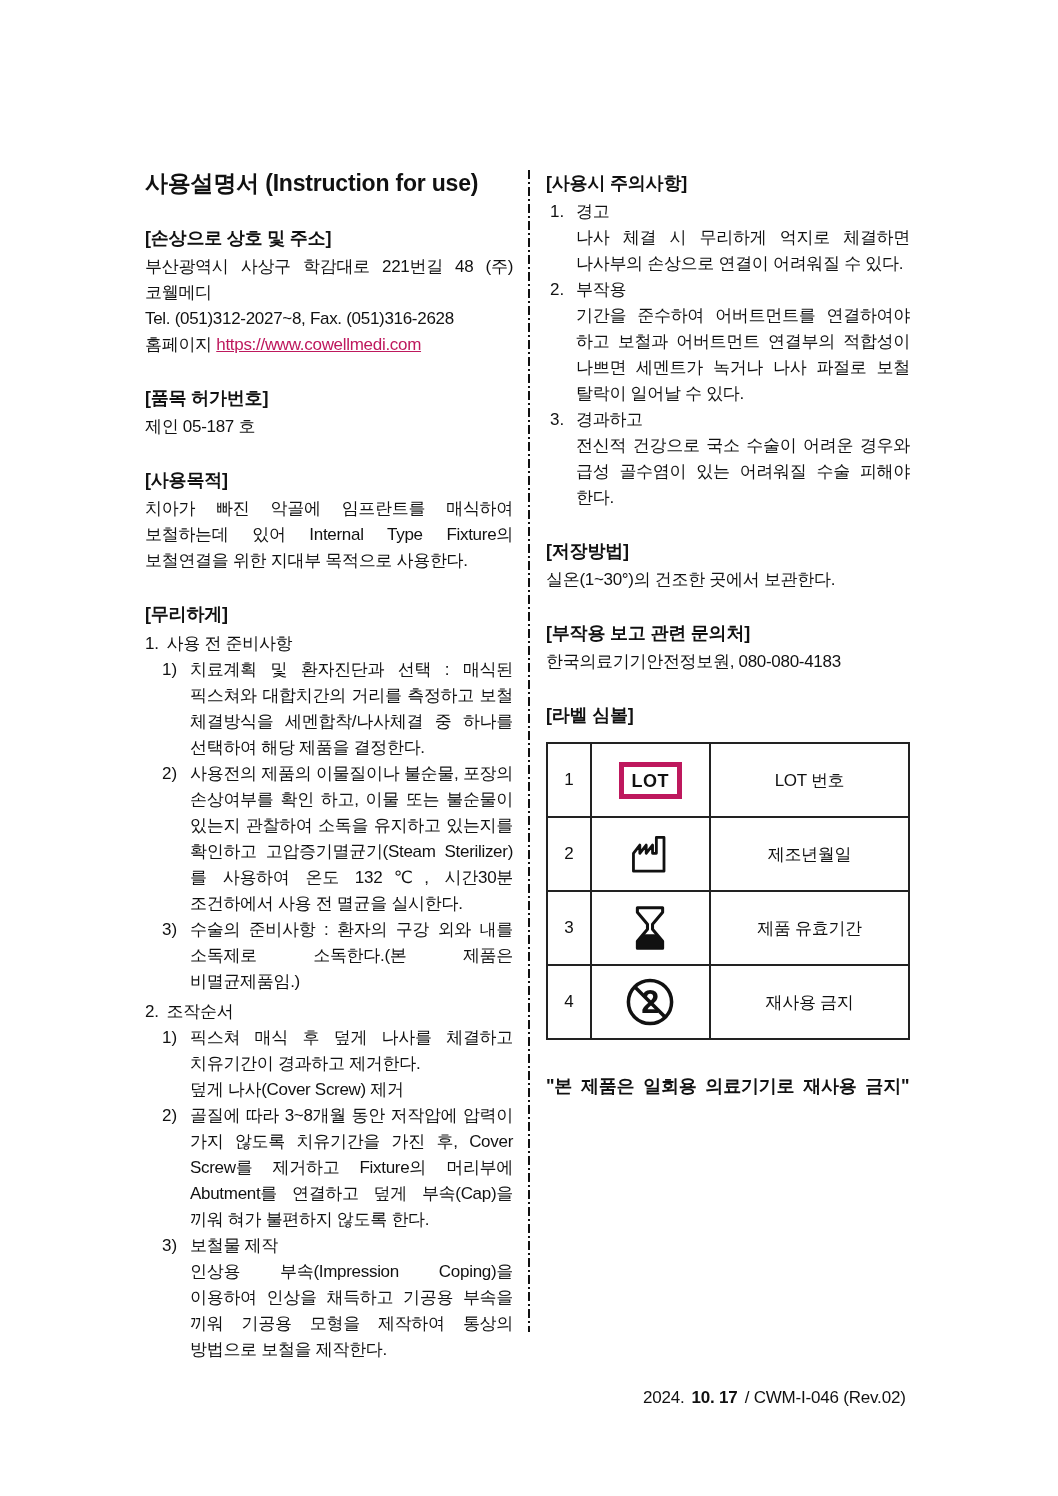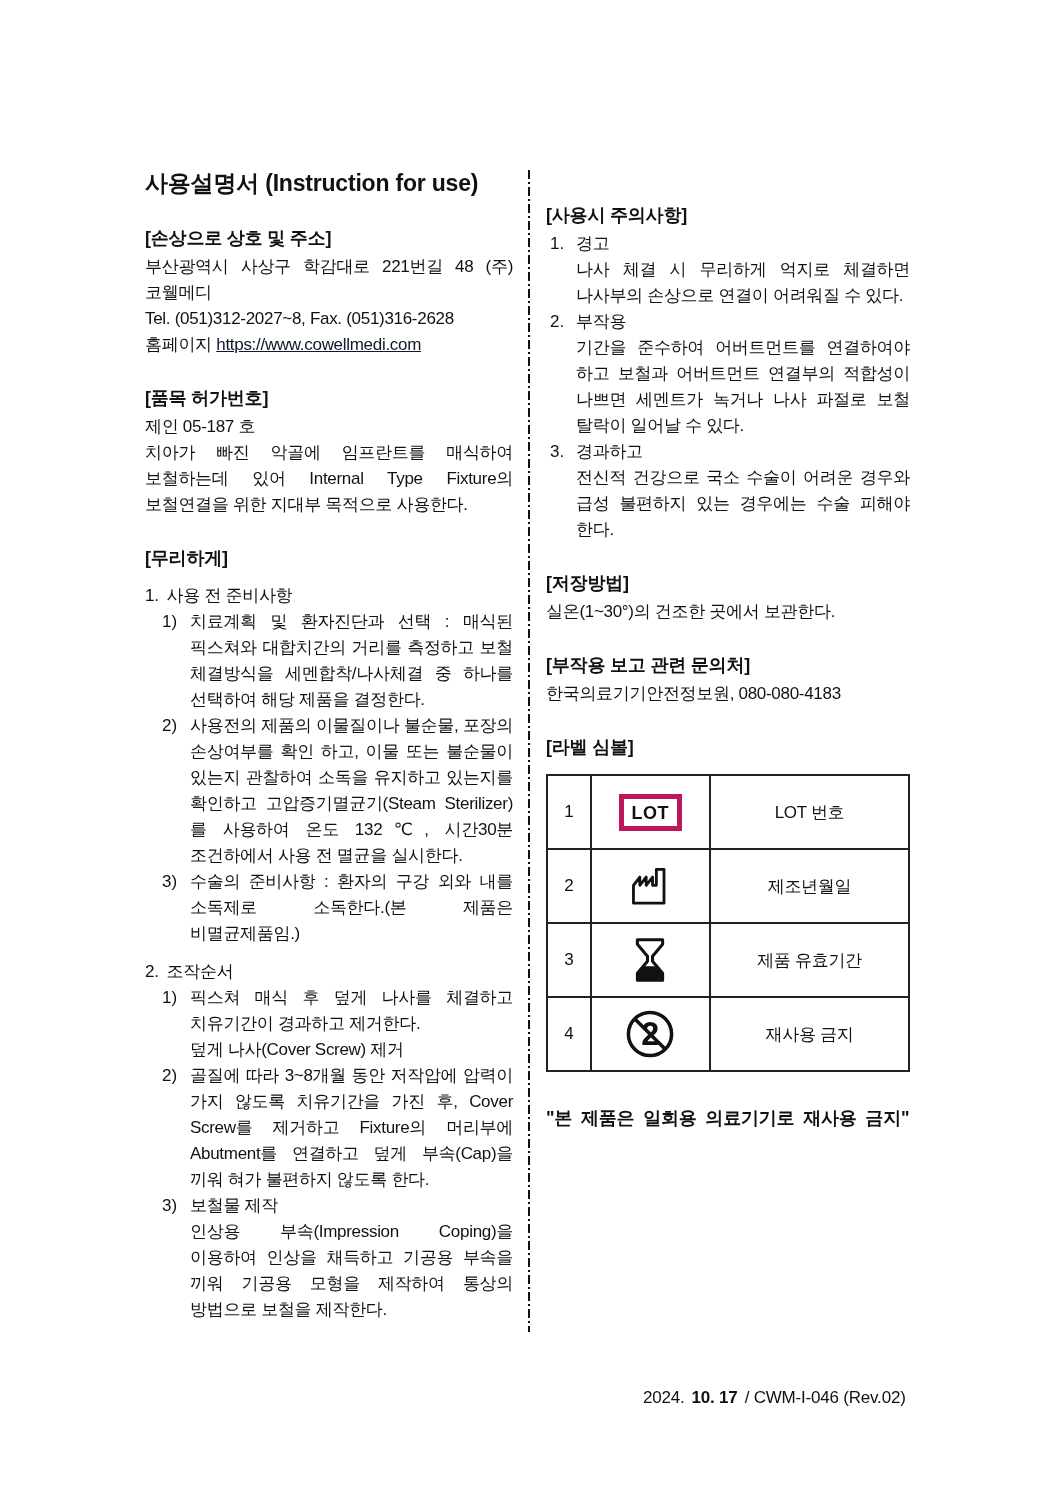--- a/index.html
+++ b/index.html
@@ -4,43 +4,43 @@
 <style>
   * { margin:0; padding:0; box-sizing:border-box; }
   html, body { background:#ffffff; }
   body {
     width:1058px; height:1496px; position:relative;
     font-family:"Liberation Sans","DejaVu Sans",sans-serif;
     color:#111; overflow:hidden;
   }
   .col { position:absolute; top:168px; }
   .col-left  { left:145px; width:368px; }
-  .col-right { left:546px; width:364px;margin-top:32px; }
+  .col-right { left:546px; width:364px; }
   .divider {
     position:absolute; left:528px; top:170px; width:2px; height:1162px;
     background:repeating-linear-gradient(to bottom,
       #111 0px, #111 9px,
       transparent 9px, transparent 12px,
       #111 12px, #111 14px,
       transparent 14px, transparent 17px);
   }
   h1.title { font-size:23px; font-weight:bold; line-height:30px; letter-spacing:-0.2px; }
   h2 { font-size:18px; font-weight:bold; line-height:26px; margin:27px 0 3px; letter-spacing:-0.2px; }
   .col-right section:first-child h2 { margin-top:2px; }
   p, .txt, .numline, .pbody, .ptitle, .val {
     font-size:17px; line-height:26px; letter-spacing:-0.3px;
     text-align:justify; word-break:keep-all;
   }
-  .numline { margin-top:12px; }
+  .numline { margin-top:4px; }
   .stepno { margin-right:8px; }
   .sub-item { position:relative; padding-left:45px; }
   .sub-item .no { position:absolute; left:17px; top:0; font-size:17px; line-height:26px; }
   .p-item { position:relative; padding-left:30px; }
   .p-item .no { position:absolute; left:4px; top:0; font-size:17px; line-height:26px; }
-  .url { text-decoration:underline; color:#0f172a; cursor:pointer; }
+  .url { text-decoration:underline; color:#be185d; cursor:pointer; }
   table.symbols { border-collapse:collapse; margin-top:14px; }
   table.symbols td { border:2px solid #222; text-align:center; vertical-align:middle; font-size:17px; letter-spacing:-0.3px; }
   td.c1 { width:44px; height:74px; }
   td.c2 { width:120px; height:74px; }
   td.c3 { width:201px; height:74px; }
   .lot-box {
     display:inline-block; border:5px solid #be185d; font-weight:bold;
     font-size:18px; line-height:1; padding:5px 8px 4px; letter-spacing:0.5px;
   }
   .sym svg { display:block; margin:0 auto; }
@@ -64,20 +64,21 @@
       <span class="url">https://www.cowellmedi.com</span>
     </p>
   </section>
 
   <section>
     <h2>[품목 허가번호]</h2>
     <p class="val">제인 05-187 호</p>
   </section>
 
   <section>
+    <h2>[사용목적]</h2>
     <p>치아가 빠진 악골에 임프란트를 매식하여 보철하는데 있어 Internal Type Fixture의 보철연결을 위한 지대부 목적으로 사용한다.</p>
   </section>
 
   <section>
     <h2>[무리하게]</h2>
 
     <div class="numline">
       <span class="stepno">1.</span><span>사용 전 준비사항</span>
     </div>
     <div class="sub-item">
@@ -130,21 +131,21 @@
       <div class="pbody">나사 체결 시 무리하게 억지로 체결하면 나사부의 손상으로 연결이 어려워질 수 있다.</div>
     </div>
     <div class="p-item">
       <span class="no">2.</span>
       <div class="ptitle">부작용</div>
       <div class="pbody">기간을 준수하여 어버트먼트를 연결하여야 하고 보철과 어버트먼트 연결부의 적합성이 나쁘면 세멘트가 녹거나 나사 파절로 보철 탈락이 일어날 수 있다.</div>
     </div>
     <div class="p-item">
       <span class="no">3.</span>
       <div class="ptitle">경과하고</div>
-      <div class="pbody">전신적 건강으로 국소 수술이 어려운 경우와 급성 불편하지 있는 경우에는 수술 피해야 한다.</div>
+      <div class="pbody">전신적 건강으로 국소 수술이 어려운 경우와 급성 골수염이 있는 어려워질 수술 피해야 한다.</div>
     </div>
   </section>
 
   <section>
     <h2>[저장방법]</h2>
     <p>실온(1~30°)의 건조한 곳에서 보관한다.</p>
   </section>
 
   <section>
     <h2>[부작용 보고 관련 문의처]</h2>

